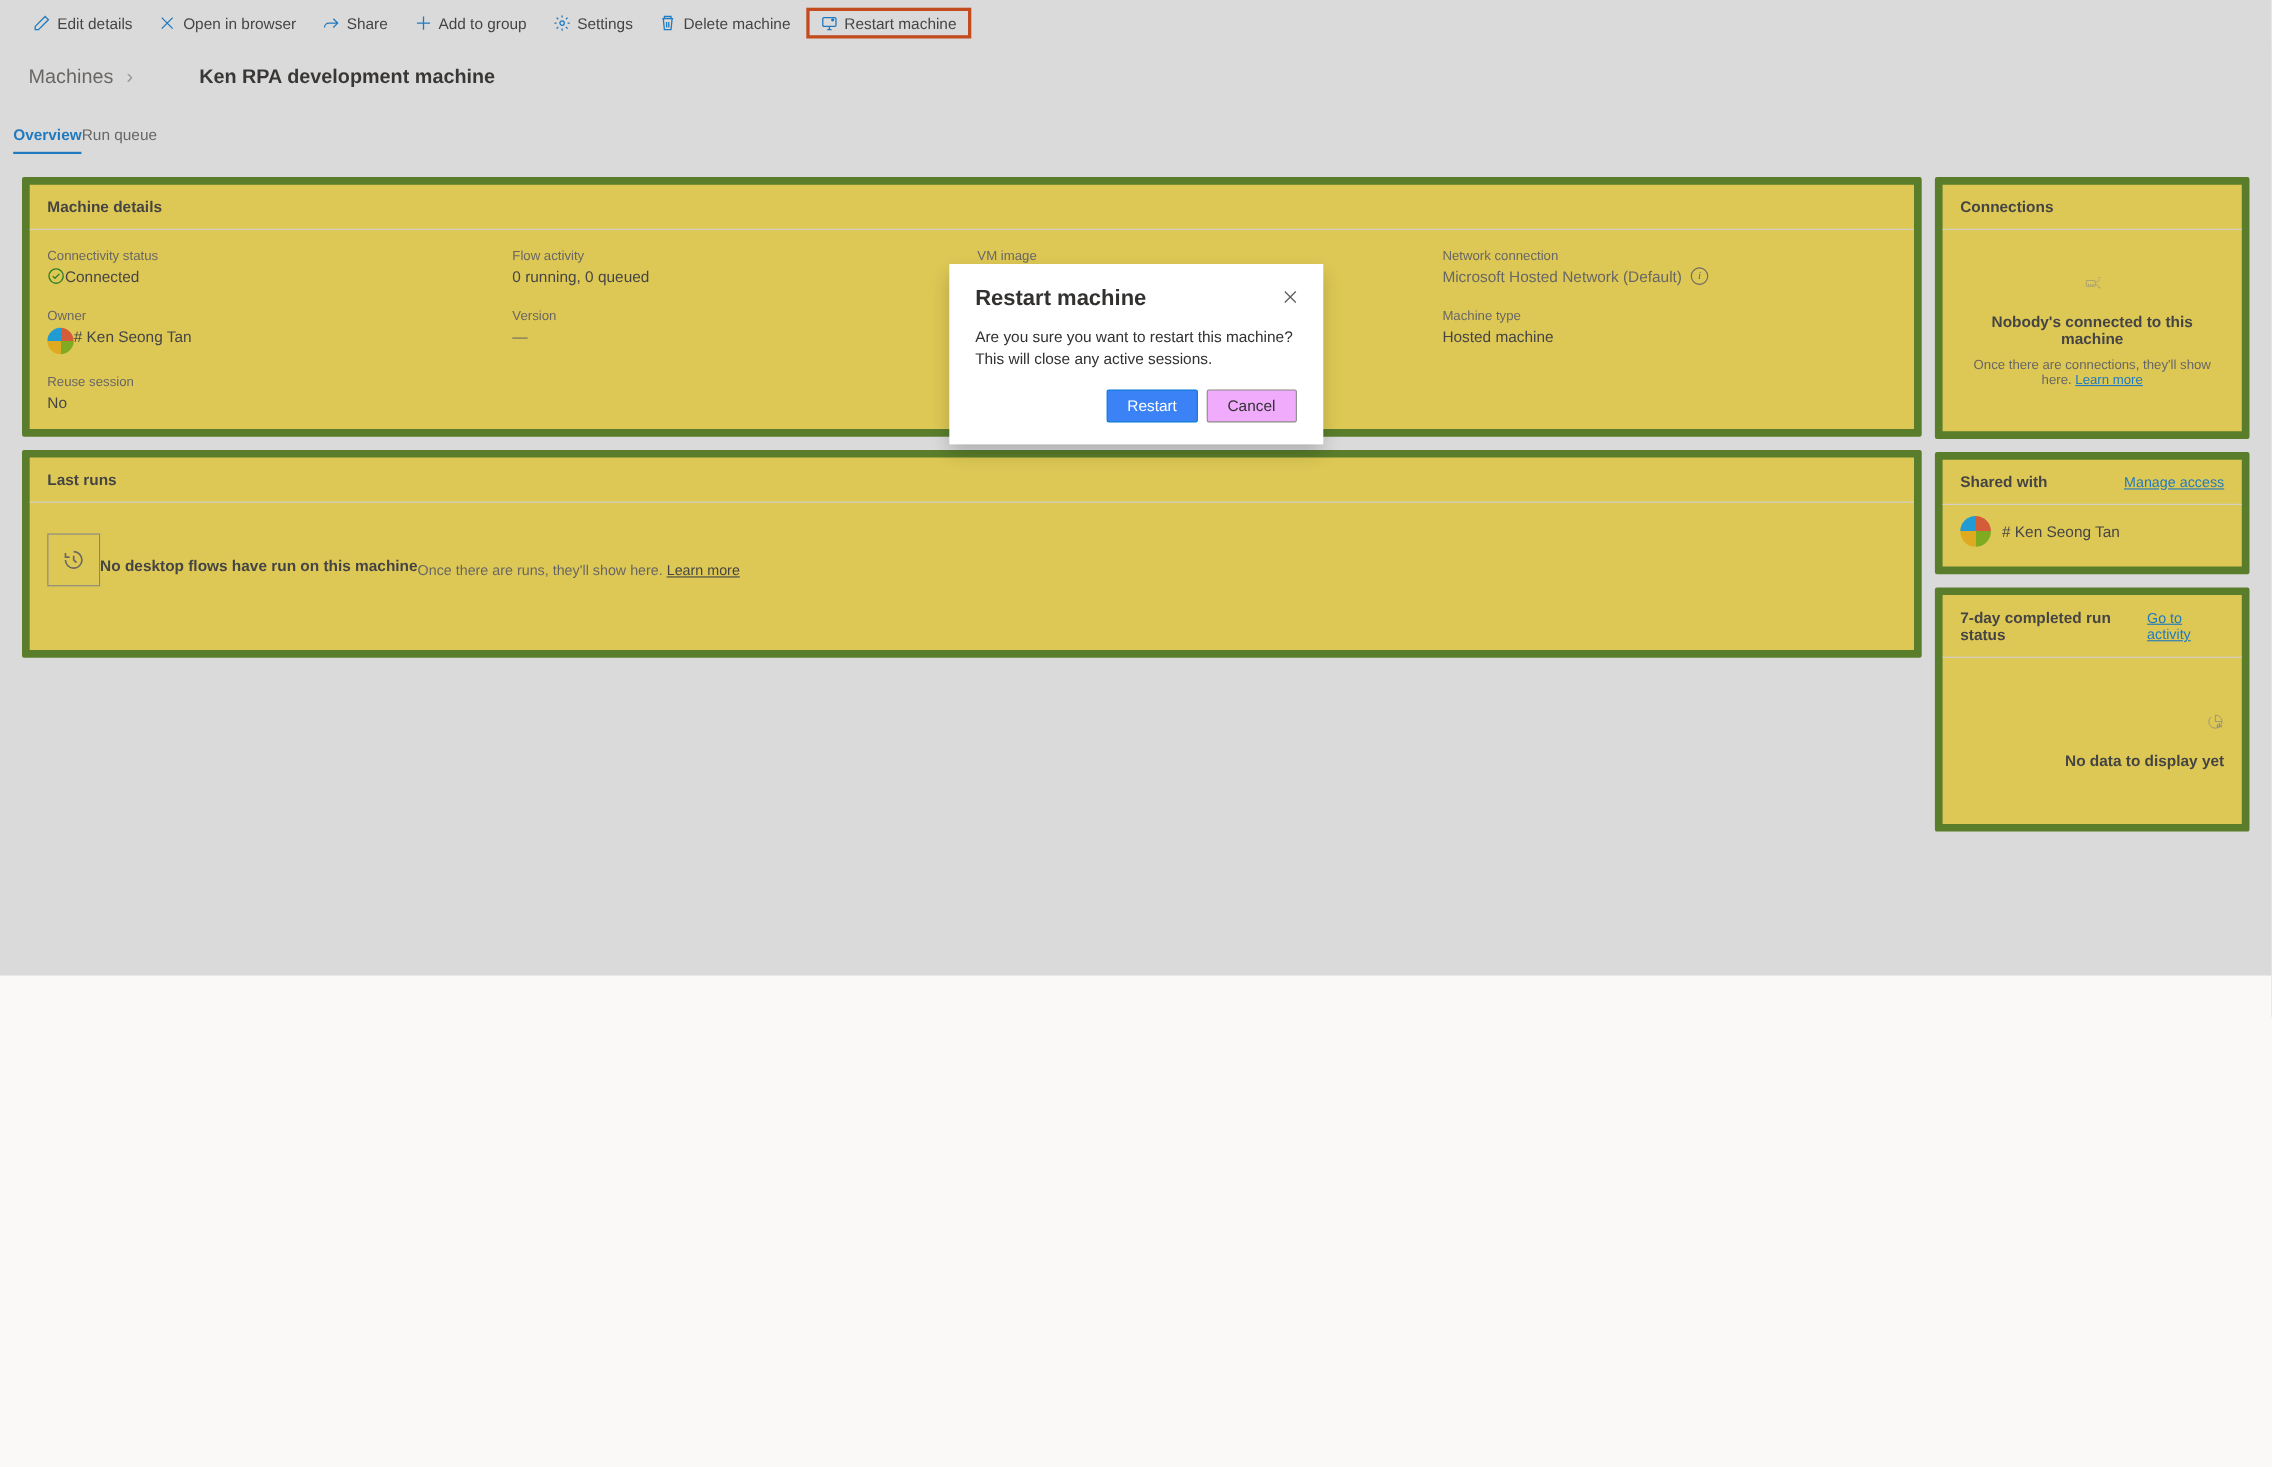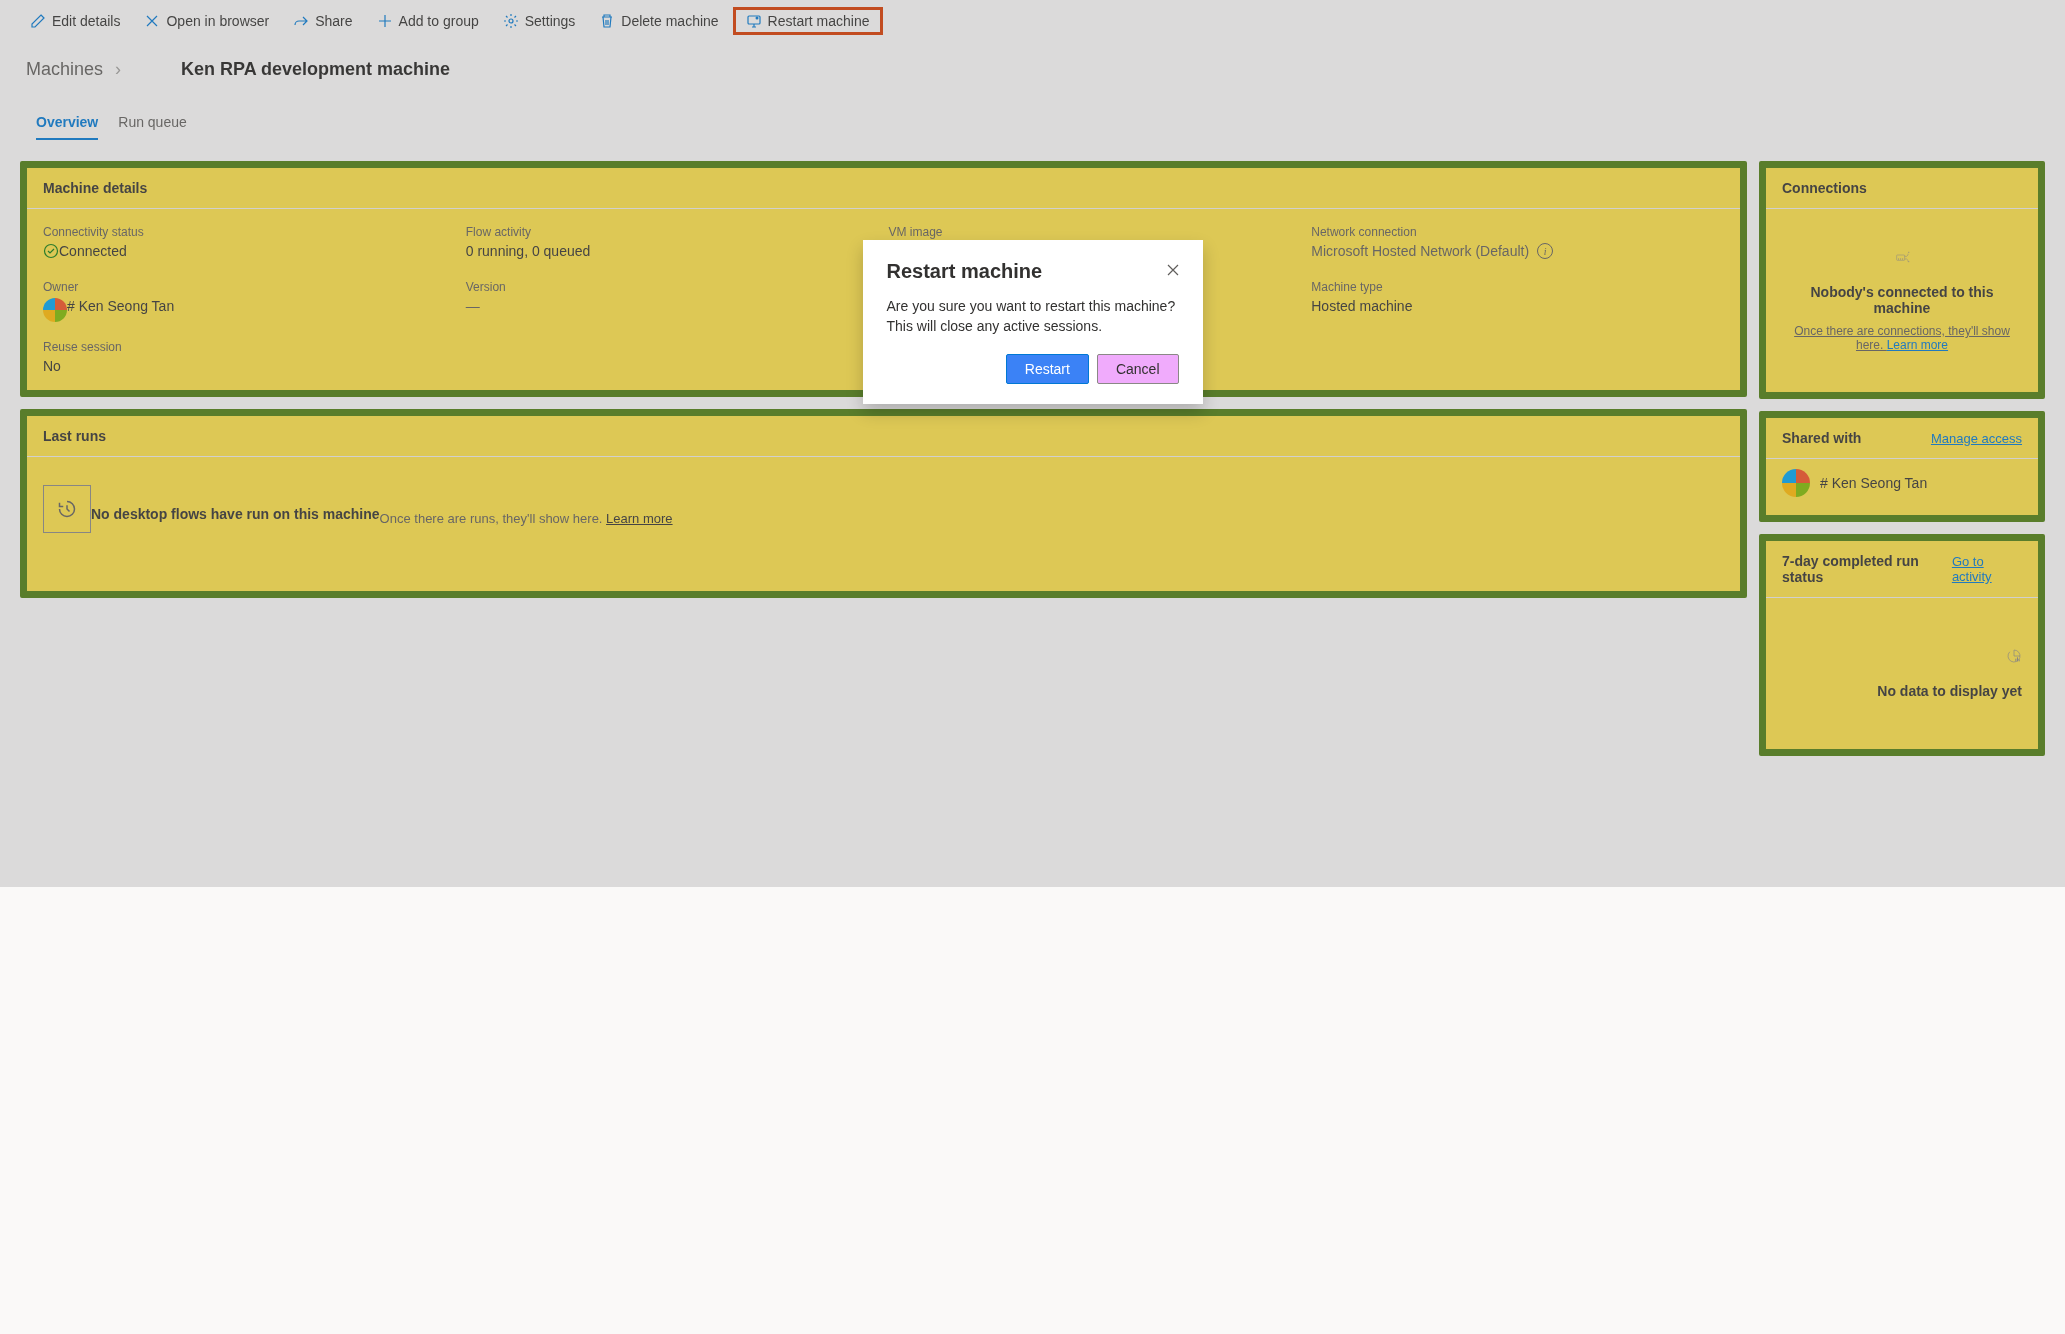--- a/index.html
+++ b/index.html
@@ -39,22 +39,21 @@
     display: flex;
     align-items: center;
     gap: 12px;
     font-size: 18px;
   }
   .breadcrumb-root { color: #605e5c; cursor:pointer;}
   .breadcrumb-sep { color: #a19f9d; }
   .breadcrumb-current { font-weight: 600; color:#201f1e;margin-left:48px;}
   .tabs {
     display:flex;
-    gap: 20px;
-    padding: 0 36px;
+    padding: 0 12px;
     border-bottom: 1px solid transparent;
     margin-top: 16px;
     text-align: right;
   }
   .tab {
     padding: 8px 0;
     cursor:pointer;
     color:#605e5c;
     font-size:14px;
   }
@@ -110,21 +109,21 @@
   .empty-state .placeholder-box {
     width:48px; height:48px; border:1px solid #8a8886; display:flex; align-items:center; justify-content:center; margin-bottom:18px;
   }
   .empty-state h3 { margin:0 0 8px; font-size:14px; font-weight:600;}
   .empty-state p { margin:0; font-size:13px; color:#605e5c;}
   .empty-state a { color:#323130; text-decoration:underline; cursor:pointer;}
   .connections-empty {
     display:flex; flex-direction:column; align-items:center; padding: 40px 16px; text-align:center;
   }
   .connections-empty h3 { margin:16px 12px 8px; font-size:14px; font-weight:600;}
-  .connections-empty p { margin:0; font-size:12px; color:#605e5c;text-decoration:underline;}
+  .connections-empty p { margin:0; font-size:12px; color:#605e5c;}
   .connections-empty a { color:#0078d4; text-decoration:underline; cursor:pointer;}
   .shared-item { display:flex; align-items:center; gap:10px; padding:10px 16px 18px;}
   .runstatus-empty {
     display:flex; flex-direction:column; align-items:flex-end; padding: 50px 16px; text-align:center;
   }
   .runstatus-empty h3 { margin:16px 0 0; font-size:14px; font-weight:600;}
   
   .overlay {
     position:absolute; inset:0; background:rgba(128,128,128,0.25);
     display:flex; align-items:flex-start; justify-content:center;

